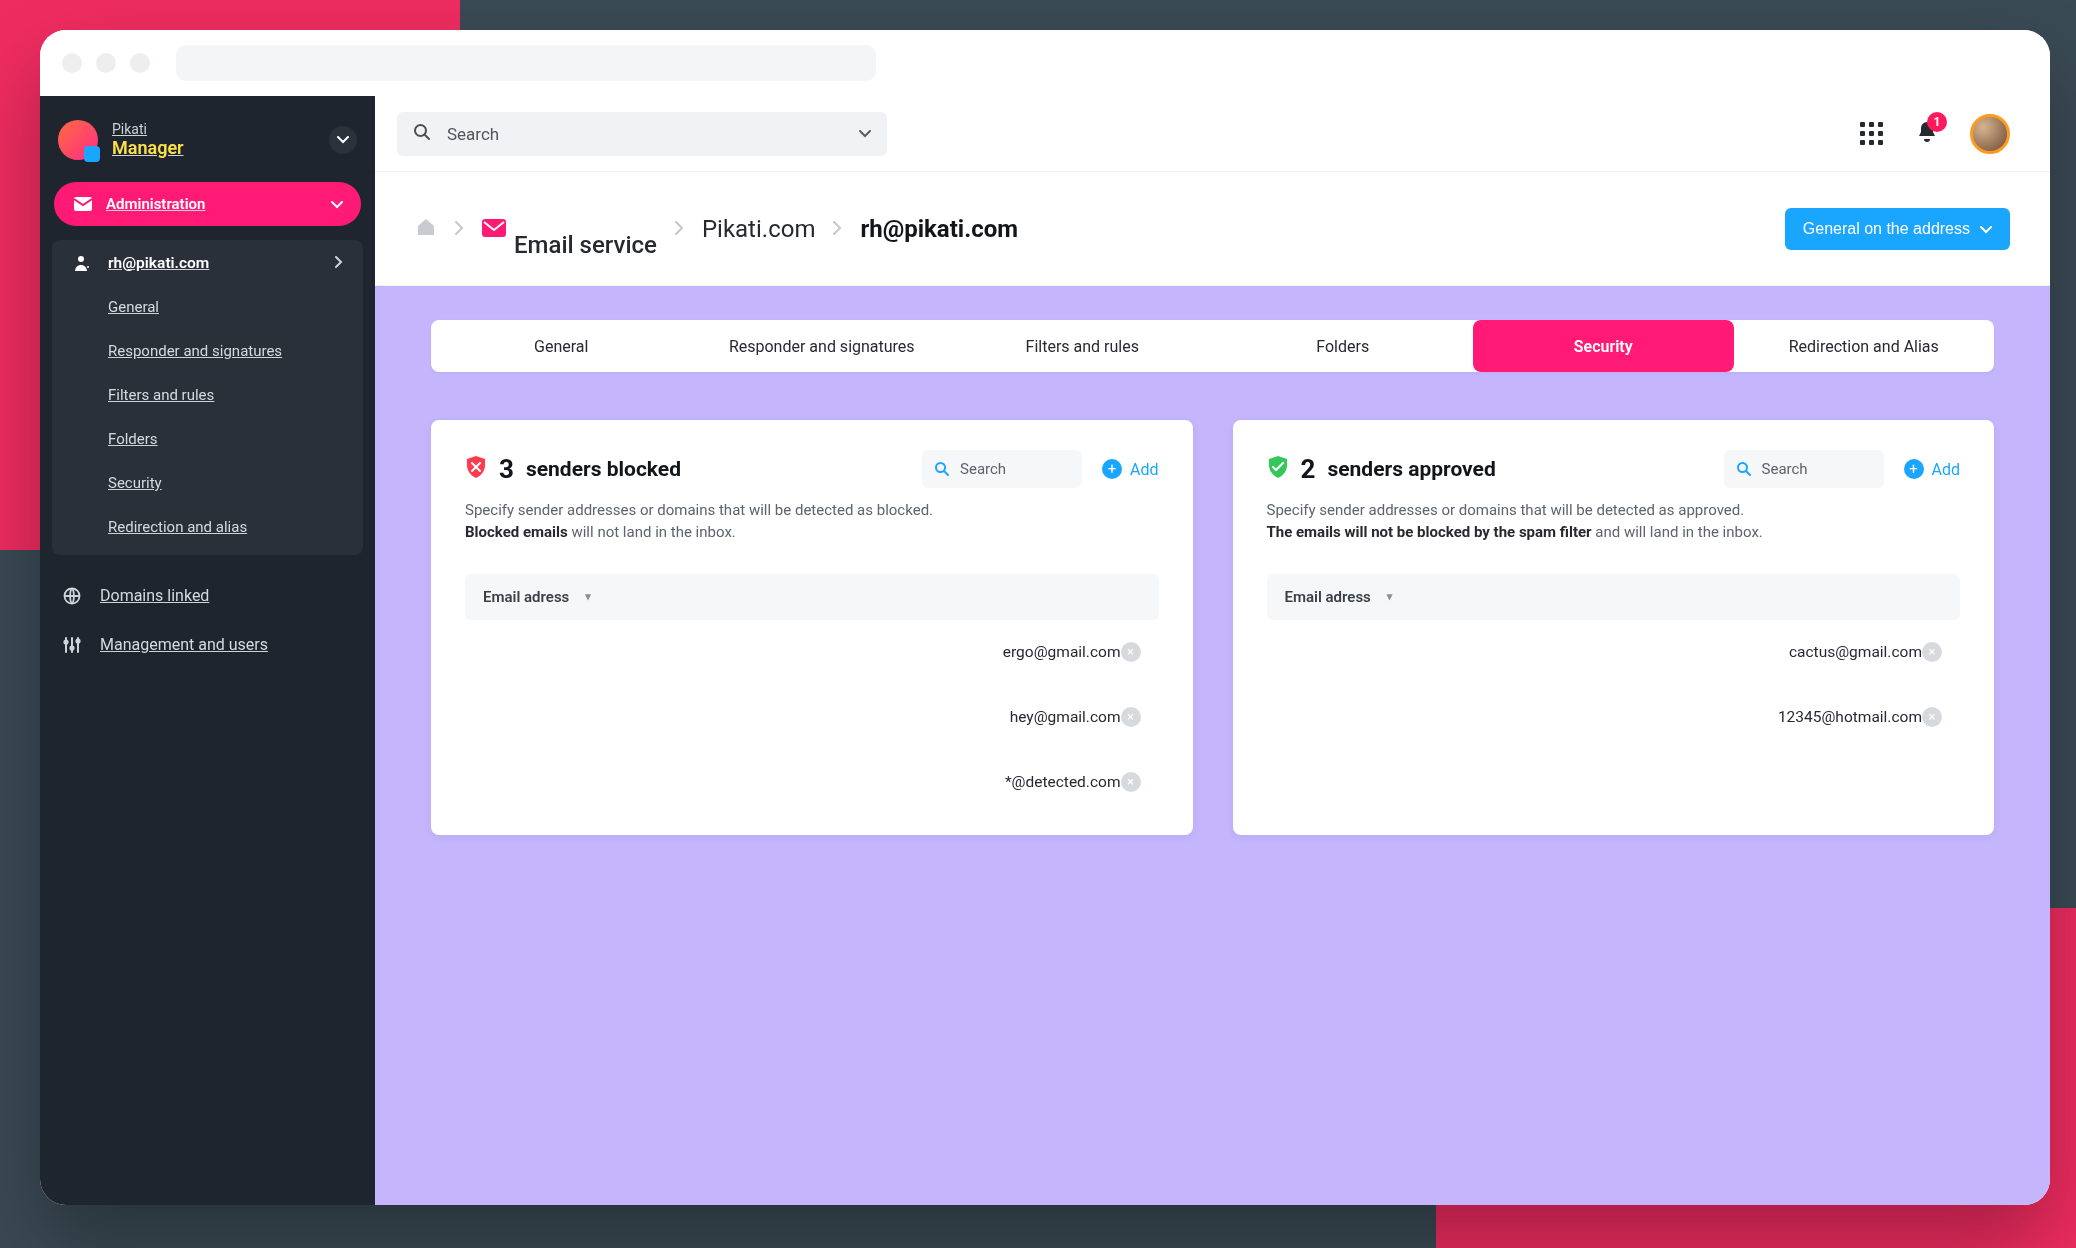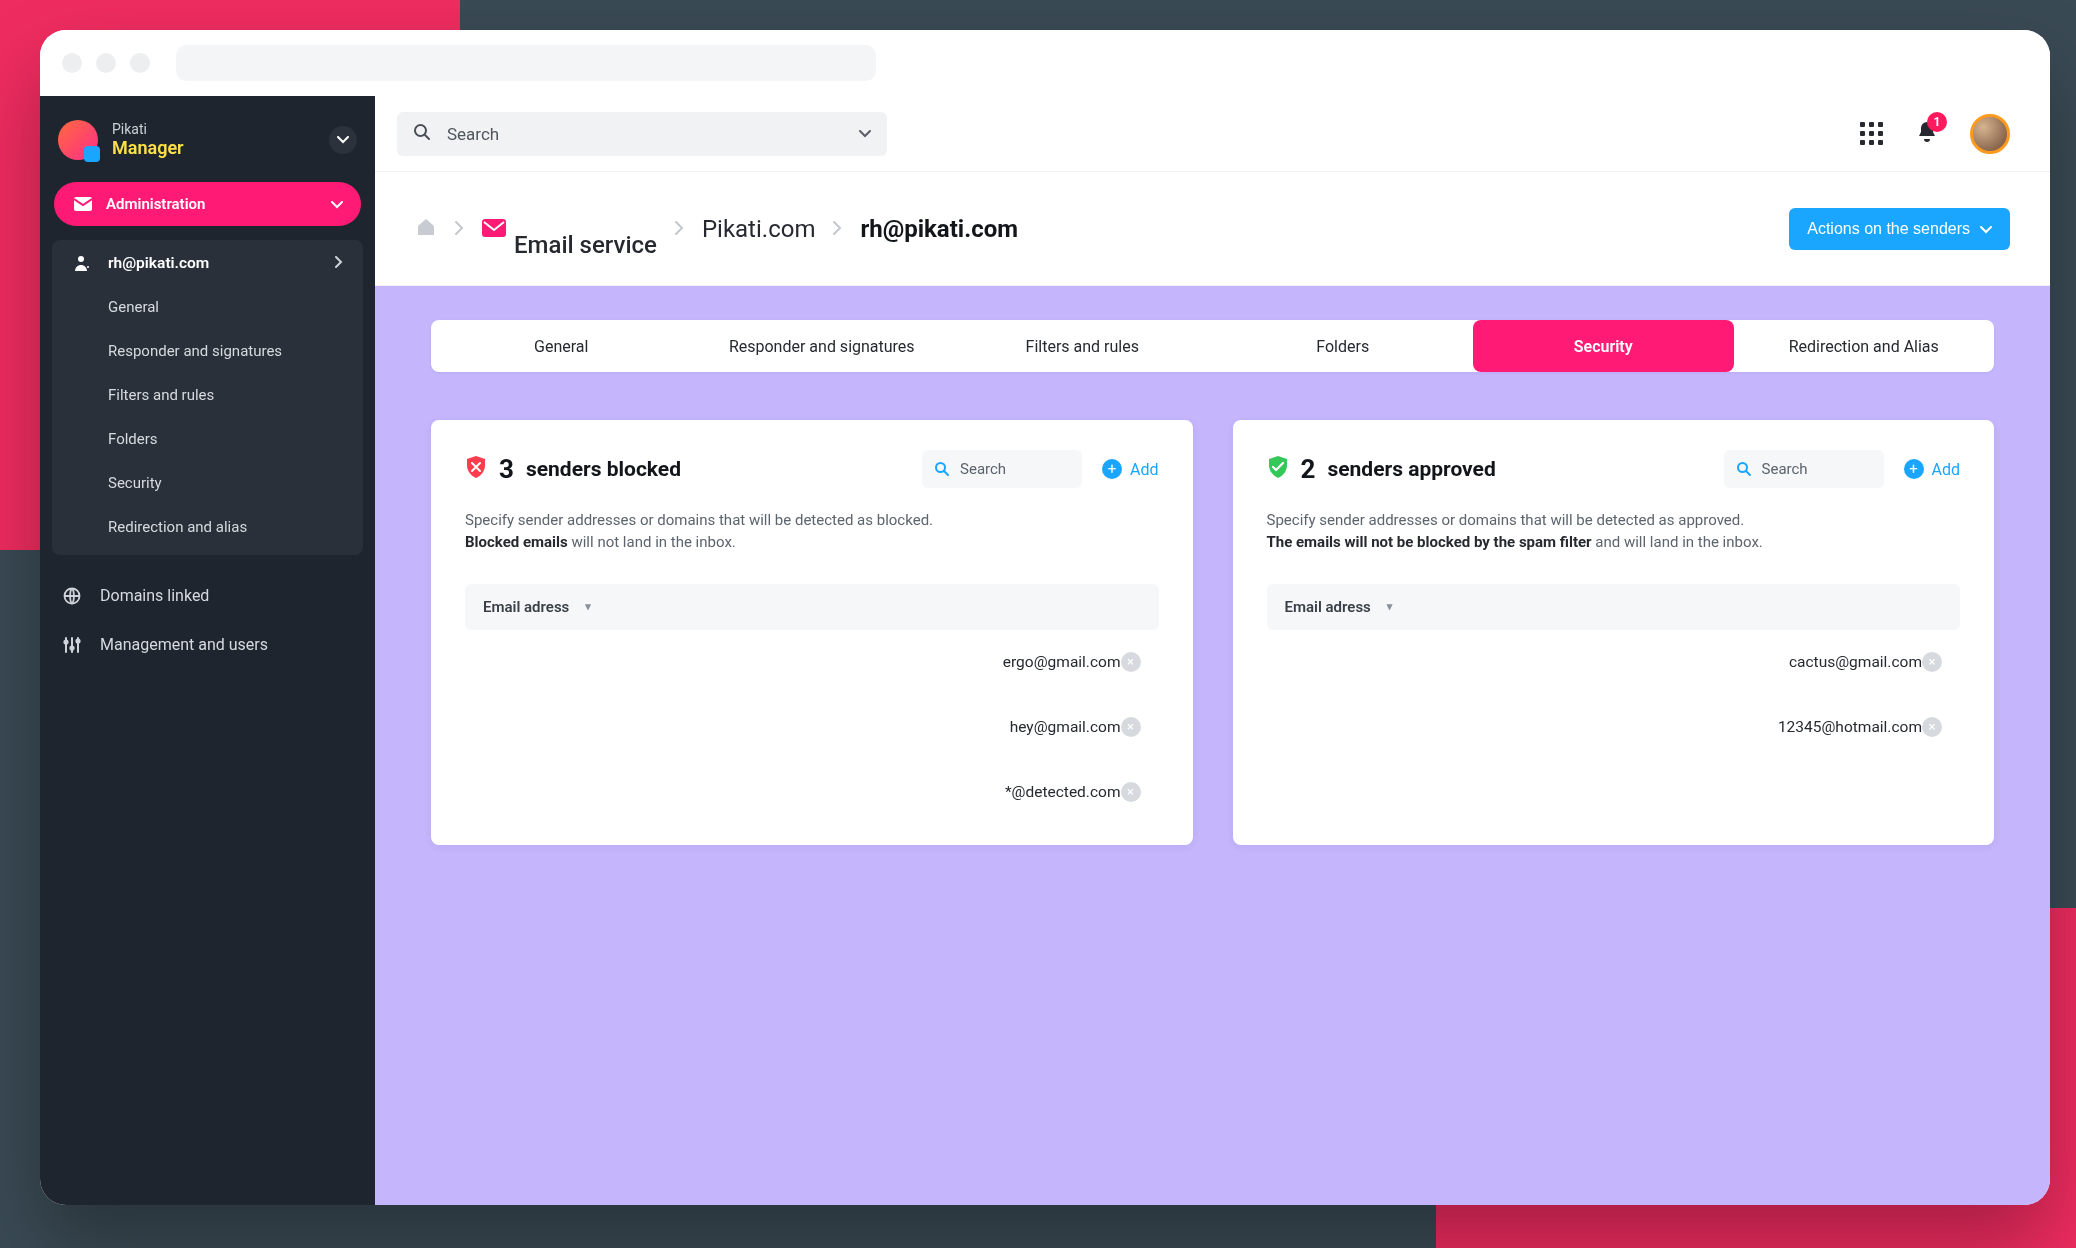--- a/index.html
+++ b/index.html
@@ -46,20 +46,21 @@
   .traffic-lights span { width: 20px; height: 20px; border-radius: 50%; background: #eceef0; }
   .url-bar { flex: 0 0 700px; height: 36px; background: #f4f5f7; border-radius: 10px; }
   .app-body { display: flex; height: calc(100% - 66px); }
   .sidebar {
     width: 335px;
     background: #1f252e;
     color: #cfd3d9;
     display: flex;
     flex-direction: column;
     padding-top: 10px;
+    text-decoration: underline;
   }
   .brand {
     display: flex;
     align-items: center;
     padding: 14px 18px 18px 18px;
   }
   .brand-logo {
     width: 40px; height: 40px; border-radius: 50%;
     background: linear-gradient(135deg,#ff6a3d,#ff2d8a);
     display:flex;align-items:center;justify-content:center;color:#fff;font-weight:700;font-size:14px;
@@ -202,21 +203,21 @@
   .panel-title .count{font-size:26px;font-weight:700;color:#12161b;}
   .panel-title .label{font-size:21px;color:#12161b;font-weight:700;}
   .shield{width:22px;height:24px;}
   .mini-search{
     background:#f6f7f9;border-radius:6px;height:38px;width:160px;
     display:flex;align-items:center;padding:0 12px;gap:10px;font-size:15px;color:#5b636d;
   }
   .mini-search svg{color:#1aa6ff;}
   .add-link{display:flex;align-items:center;gap:8px;color:#1aa6ff;font-size:16px;cursor:pointer;}
   .add-circle{width:20px;height:20px;border-radius:50%;background:#1aa6ff;color:#fff;display:flex;align-items:center;justify-content:center;font-size:15px;line-height:1;}
-  .panel-desc{margin-top:22px;font-size:15px;color:#5c646e;line-height:1.45;}
+  .panel-desc{margin-top:12px;font-size:15px;color:#5c646e;line-height:1.45;}
   .panel-desc b{color:#262a30;font-weight:700;}
   .list{margin-top:30px;}
   .list-header{
     background:#f6f7f9;border-radius:6px;padding:14px 18px;
     display:flex;align-items:center;font-size:15px;color:#3a4049;font-weight:600;gap:16px;
   }
   .list-header .sort-caret{font-size:11px;color:#8a9099;}
   .row{
     display:flex;align-items:center;justify-content:flex-end;
     padding:22px 18px;border-bottom:1px solid transparent;
@@ -405,21 +406,21 @@
           </span>
           <span class="crumb">Pikati.com</span>
           <span class="sep">
             <svg width="9" height="14" viewBox="0 0 9 14">
                 <path d="M1 1l6 6-6 6" stroke="#c3c8ce" stroke-width="2" fill="none" stroke-linecap="round"></path>
               </svg>
           </span>
           <span class="current">rh@pikati.com</span>
         </div>
         <button class="actions-btn">
-          <span>Actions on the senders</span>
+          <span>General on the address</span>
           <span>
             <svg width="12" height="8" viewBox="0 0 12 8">
                 <path d="M1 1l5 5 5-5" stroke="#fff" stroke-width="2" fill="none" stroke-linecap="round"></path>
               </svg>
           </span>
         </button>
       </div>
 
       <div class="tabstrip">
         <div class="tab">

